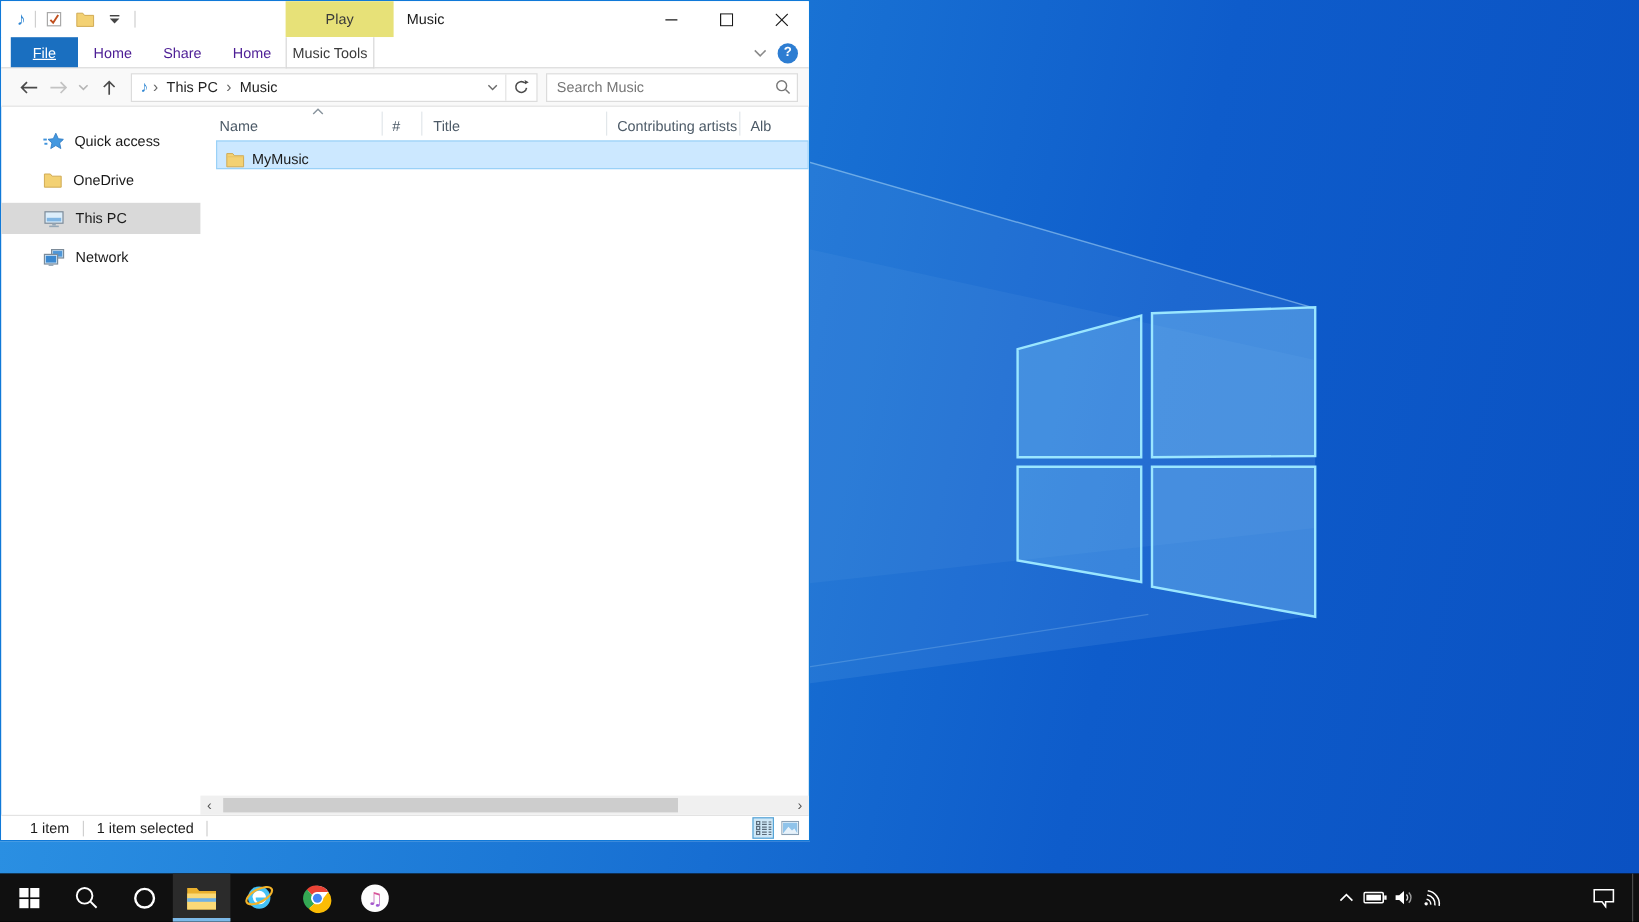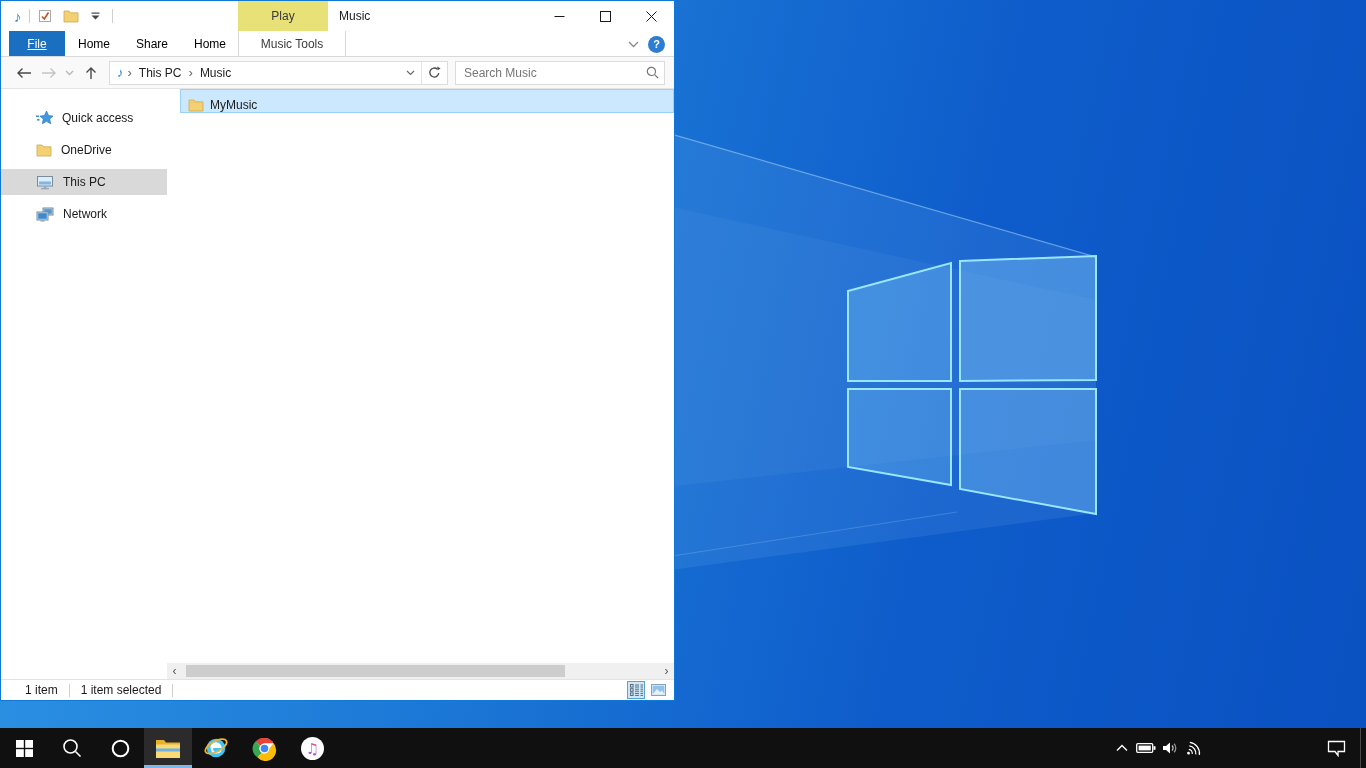--- a/index.html
+++ b/index.html
@@ -18,22 +18,22 @@
   .qat-btn { display:flex; align-items:center; justify-content:center; width:18px; height:20px; }
   .note-glyph { color:#2e86d3; font-size:15px; line-height:1; }
   .ctx-group { position:absolute; left:237px; top:0; width:90px; height:30px; background:#e7e178;
     display:flex; align-items:center; justify-content:center; color:#3a3a3a; }
   .win-title { position:absolute; left:338px; top:0; height:30px; line-height:30px; color:#1a1a1a; }
   .win-controls { position:absolute; right:0; top:0; height:30px; display:flex; }
   .win-btn { width:46px; height:30px; display:flex; align-items:center; justify-content:center; }
 
   .tabrow { height:26px; position:relative; display:flex; align-items:stretch; border-bottom:1px solid #d9d9d9; background:#fff; flex:0 0 auto; }
   .tab-file { margin-left:8px; width:56px; background:#1a6fc0; color:#fff; display:flex; align-items:center; justify-content:center;text-decoration:underline; }
-  .tab { width:58px; display:flex; align-items:center; justify-content:center; color:#000000; }
-  .tab-ctx { position:absolute; left:237px; top:0; width:108px; height:26px; background:#fff;
+  .tab { width:58px; display:flex; align-items:center; justify-content:center; color:#4c1d95; }
+  .tab-ctx { position:absolute; left:237px; top:0; width:74px; height:26px; background:#fff;
     border:1px solid #d8d8d8; border-top:none; display:flex; align-items:center; justify-content:center; color:#3b3b3b; z-index:2; }
   .ribbon-right { position:absolute; right:9px; top:0; height:26px; display:flex; align-items:center; gap:9px; }
   .help-circle { width:17px; height:17px; border-radius:50%; background:#2d7dd2; color:#fff; display:flex; align-items:center; justify-content:center; font-size:11px; font-weight:bold; }
 
   .toolbar { height:32px; display:flex; align-items:center; background:#f9f9f9; border-bottom:1px solid #e4e4e4; padding:0 9px 0 10px; flex:0 0 auto; }
   .nav-btn { width:25px; height:24px; display:flex; align-items:center; justify-content:center; }
   .nav-btn.narrow { width:17px; }
   .addr-wrap { flex:1; height:24px; display:flex; align-items:stretch; background:#fff; border:1px solid #dcdcdc; margin:0 7px 0 6px; }
   .addr-crumbs { flex:1; display:flex; align-items:center; padding-left:7px; gap:4px; }
   .crumb { padding:0 3px; color:#222; }
@@ -248,20 +248,30 @@
           <rect x="8.2" y="2.2" width="7.6" height="4.6" fill="#4f97d8"></rect>
           <rect x="1" y="5" width="11" height="8" fill="#cde3f5" stroke="#7c8b99"></rect>
           <rect x="2.2" y="6.2" width="8.6" height="5.6" fill="#3c89d0"></rect>
           <rect x="4.5" y="13.2" width="4" height="1.4" fill="#95a7b6"></rect>
         </svg>
         <span class="lbl">Network</span>
       </div>
     </div>
 
     <div class="content">
+      <div class="cols">
+        <svg class="sort-chev" width="10" height="6" viewBox="0 0 10 6">
+            <path d="M1,5 L5,1 L9,5" fill="none" stroke="#8a959e" stroke-width="1.2"></path>
+          </svg>
+        <div class="col c0">Name</div>
+        <div class="col c1">#</div>
+        <div class="col c2">Title</div>
+        <div class="col c3">Contributing artists</div>
+        <div class="col c4">Alb</div>
+      </div>
 
       <div class="filerow">
         <svg width="16" height="14" viewBox="0 0 16 14">
           <path d="M1,2 h5 l1.4,1.8 H15 V13 H1 Z" fill="#f3d173" stroke="#cfa850" stroke-width="0.8"></path>
           <path d="M1,4.6 H15" stroke="#e8c464" stroke-width="0.8"></path>
         </svg>
         <span class="lbl">MyMusic</span>
       </div>
     </div>
   </div>

